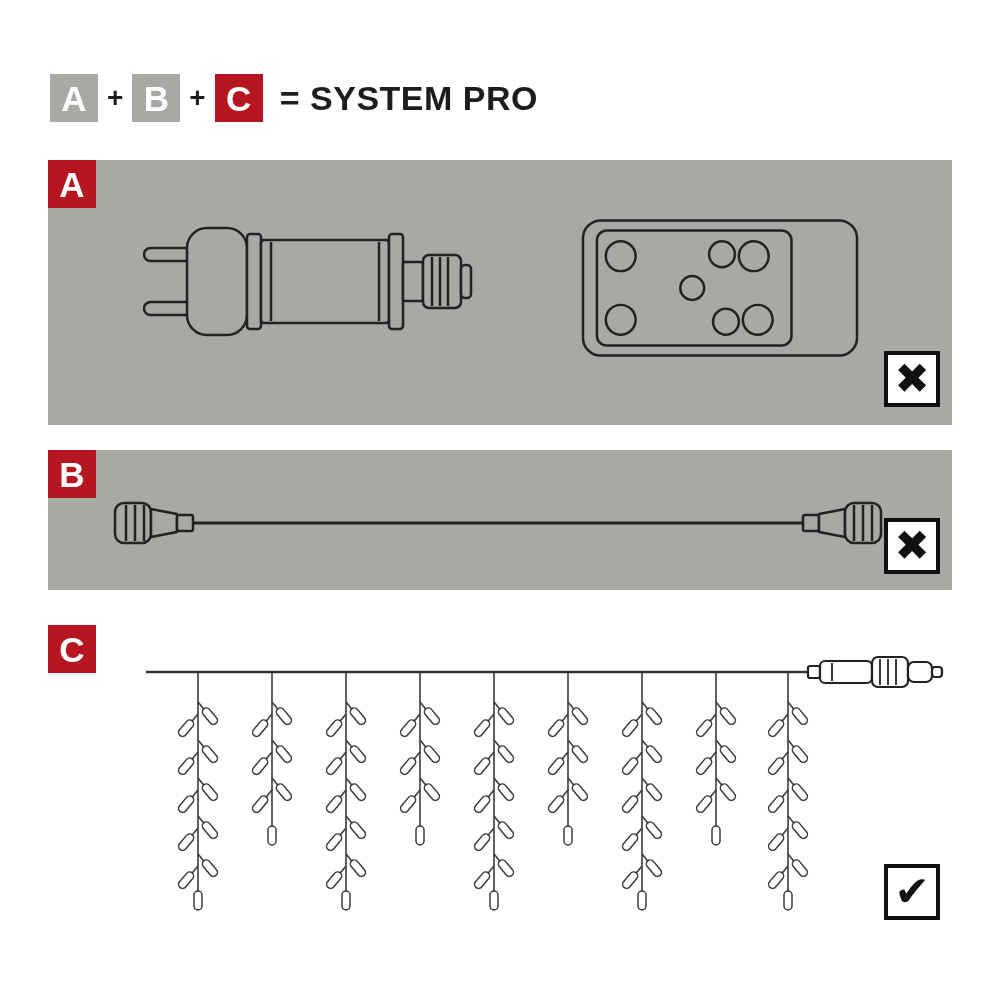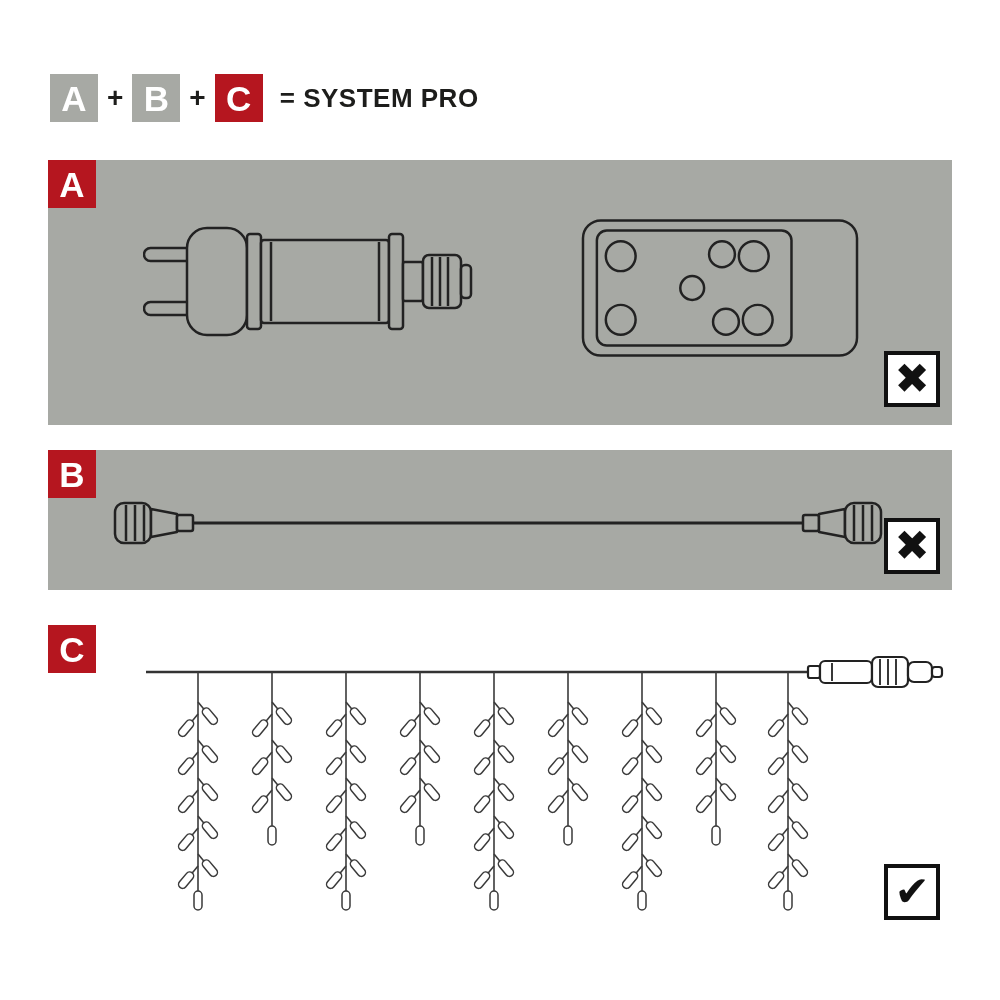--- a/index.html
+++ b/index.html
@@ -23,21 +23,21 @@
     display: flex; align-items: center; gap: 9px;
   }
   .hbox {
     width: 48px; height: 48px;
     display: flex; align-items: center; justify-content: center;
     color: #fff; font-weight: bold; font-size: 35px; line-height: 1;
   }
   .hbox.gray { background: var(--gray); }
   .hbox.red  { background: var(--red); }
   .hplus { font-size: 28px; font-weight: bold; color: var(--ink); }
-  .hresult { font-size: 26px; font-weight: bold; color: var(--ink); margin-left: 8px; letter-spacing: 0.5px; }
+  .hresult { font-size: 34px; font-weight: bold; color: var(--ink); margin-left: 8px; letter-spacing: 0.5px; }
 
   
   .panel { position: absolute; left: 48px; width: 904px; }
   .panel-a { top: 160px; height: 265px; background: var(--gray); }
   .panel-b { top: 450px; height: 140px; background: var(--gray); }
   .panel-c { top: 625px; height: 335px; background: #fff; }
 
   .section-label {
     position: absolute; left: 0; top: 0;
     width: 48px; height: 48px;

